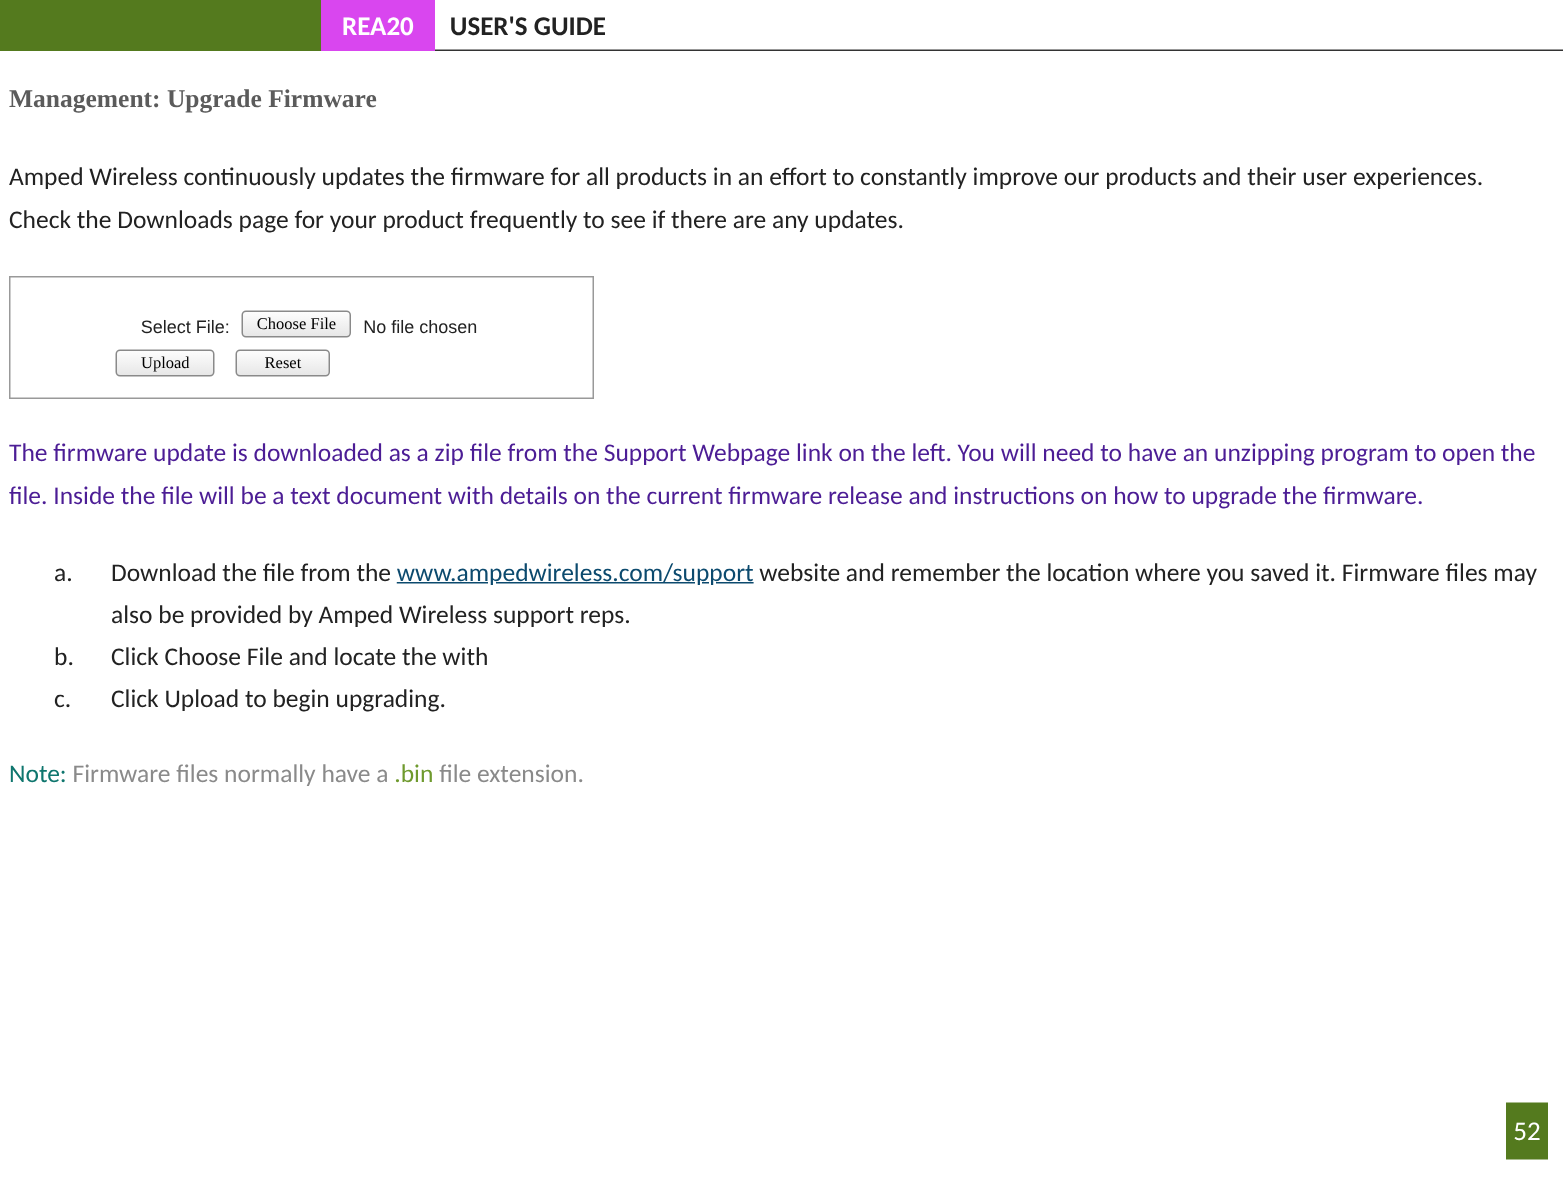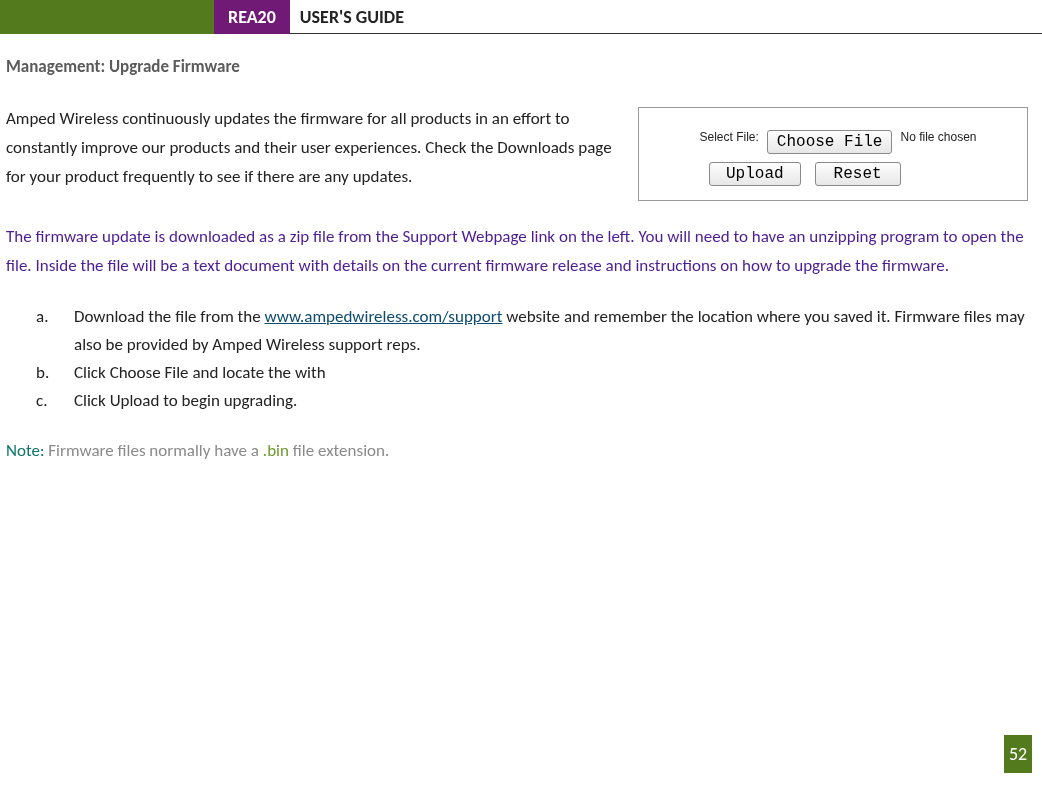--- a/index.html
+++ b/index.html
@@ -12,21 +12,21 @@
       color: #222;
     }
     .header-bar {
       display: flex;
       align-items: center;
       height: 34px;
       border-bottom: 1.5px solid #333;
       margin-bottom: 22px;
     }
     .header-badge {
-      background: #701a75;
+      background: #d946ef;
       color: white;
       font-weight: bold;
       font-size: 18px;
       padding: 0 14px;
       line-height: 34px;
       height: 34px;
       margin-left: 200px;
     }
     .header-wrap {
       display: flex;
@@ -45,66 +45,68 @@
       line-height: 34px;
     }
     .content {
       padding: 0 14px 0 6px;
     }
     .section-title {
       font-weight: bold;
       font-size: 17px;
       color: #5b5b5b;
       margin-bottom: 28px;
+      font-family: Liberation Serif, serif;
     }
     .intro-wrap {
       display: flex;
       align-items: flex-start;
       gap: 20px;
       margin-bottom: 22px;
+      flex-direction: column;
     }
     .intro-text {
       flex: 1;
       font-size: 17px;
       line-height: 1.7;
       color: #222;
     }
     .upload-panel {
       width: 390px;
       border: 1px solid #999;
       padding: 22px 10px 14px 10px;
       font-family: Arial, sans-serif;
       font-size: 12px;
       color: #222;
       margin-top: 2px;
     }
     .panel-row1 {
       display: flex;
-      align-items: flex-start;
+      align-items: flex-end;
       justify-content: center;
       gap: 8px;
       margin-bottom: 8px;
       padding-left: 10px;
     }
     .panel-row2 {
       display: flex;
       align-items: center;
       justify-content: flex-start;
       gap: 14px;
       padding-left: 60px;
     }
     .panel-label { font-size: 12px; }
     .panel-btn {
       background: linear-gradient(#fdfdfd, #e7e7e7);
       border: 1px solid #8a8a8a;
       border-radius: 3px;
-      font-size: 16px;
+      font-size: 11px;
       padding: 2px 9px;
       cursor: pointer;
-      font-family: Liberation Mono, monospace;
+      font-family: Liberation Serif, serif;
     }
     .panel-status { font-size: 12px; }
     .para {
       font-size: 17px;
       line-height: 1.7;
       color: #4c1d95;
       margin-bottom: 22px;
     }
     .list {
       list-style: none;

